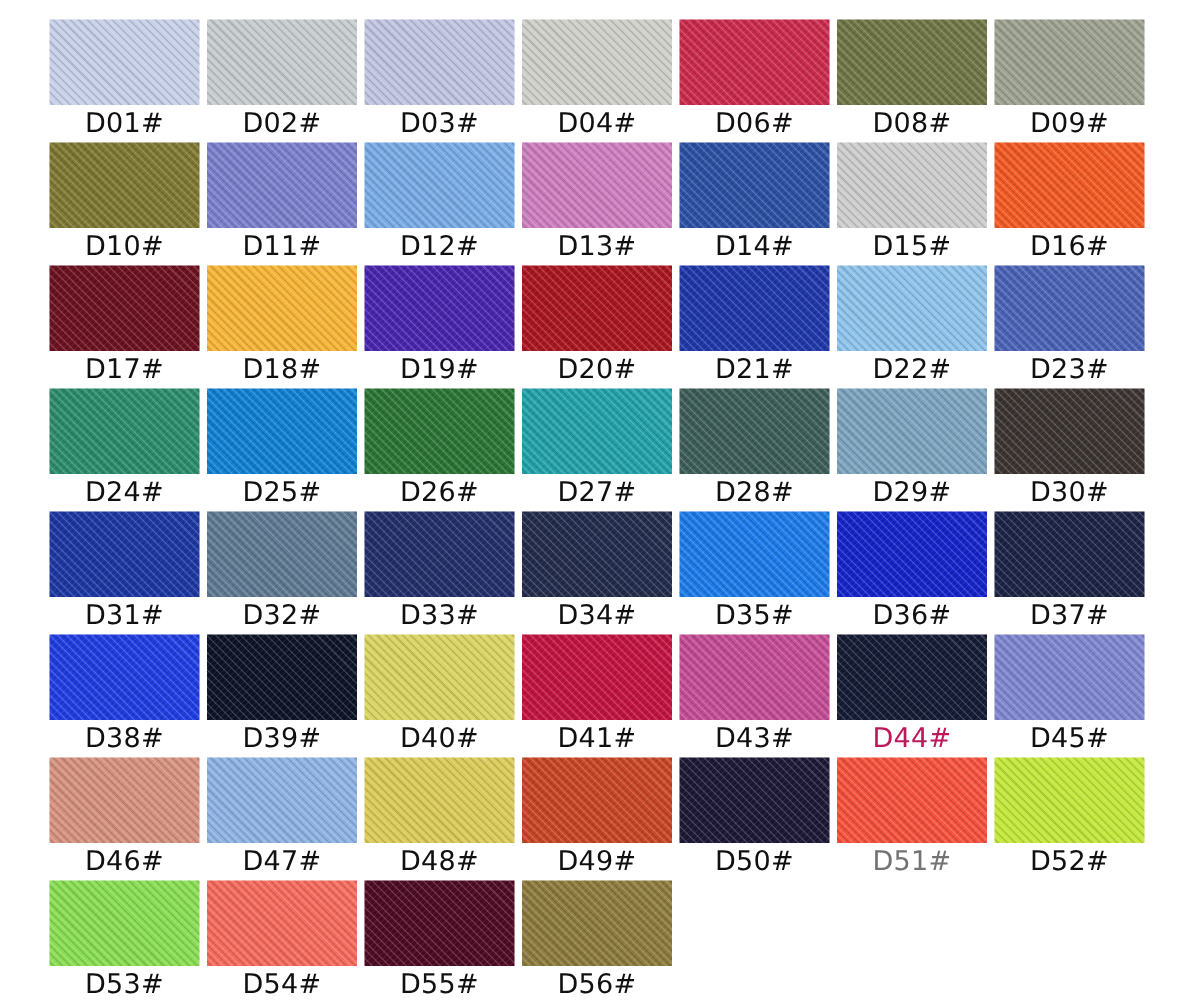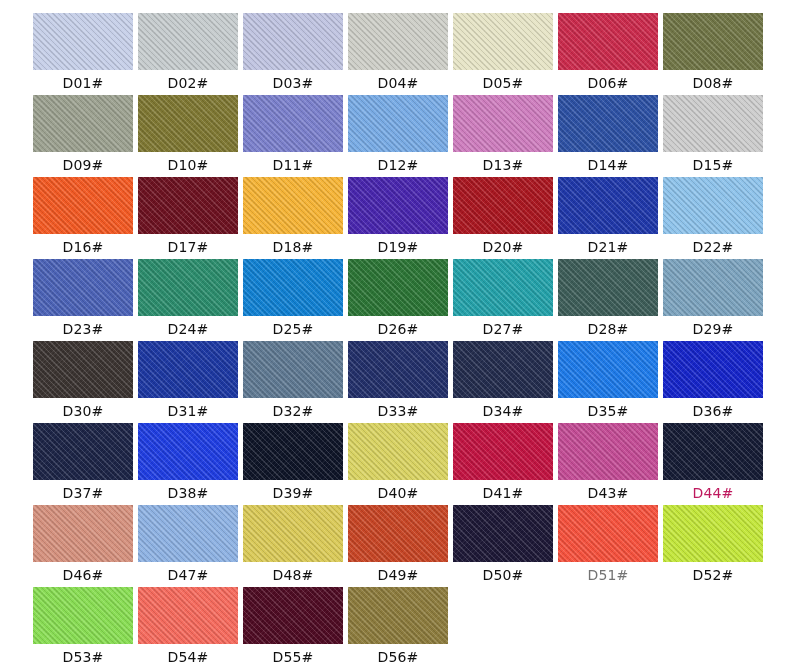--- a/index.html
+++ b/index.html
@@ -67,21 +67,21 @@
       135deg,
       rgba(255,255,255,0.05) 0px,
       rgba(255,255,255,0.05) 1px,
       rgba(0,0,0,0.00) 1px,
       rgba(0,0,0,0.00) 3px
     );
     pointer-events: none;
   }
   .swatch-label {
     margin-top: 4px;
-    font-size: 14px;
+    font-size: 18px;
     line-height: 18px;
     color: #101010;
     letter-spacing: 0.2px;
     white-space: nowrap;
   }
 </style>
 </head>
 <body>
 
 <div id="swatch-grid" style="background: rgb(255, 255, 255);">
@@ -95,24 +95,20 @@
     </div>
     <div class="swatch-cell">
       <div class="swatch-chip" style="background-color: rgb(191, 195, 224);"></div>
       <div class="swatch-label" style="color: rgb(16, 16, 16);">D03#</div>
     </div>
     <div class="swatch-cell">
       <div class="swatch-chip" style="background-color: rgb(205, 206, 199);"></div>
       <div class="swatch-label" style="color: rgb(16, 16, 16);">D04#</div>
     </div>
     <div class="swatch-cell">
-      <div class="swatch-chip" style="background-color: rgb(230, 228, 198);"></div>
-      <div class="swatch-label" style="color: rgb(16, 16, 16);">D05#</div>
-    </div>
-    <div class="swatch-cell">
       <div class="swatch-chip" style="background-color: rgb(201, 41, 75);"></div>
       <div class="swatch-label" style="color: rgb(16, 16, 16);">D06#</div>
     </div>
     <div class="swatch-cell">
       <div class="swatch-chip" style="background-color: rgb(111, 116, 69);"></div>
       <div class="swatch-label" style="color: rgb(16, 16, 16);">D08#</div>
     </div>
     <div class="swatch-cell">
       <div class="swatch-chip" style="background-color: rgb(155, 160, 143);"></div>
       <div class="swatch-label" style="color: rgb(16, 16, 16);">D09#</div>
@@ -245,20 +241,24 @@
       <div class="swatch-chip" style="background-color: rgb(192, 18, 64);"></div>
       <div class="swatch-label" style="color: rgb(16, 16, 16);">D41#</div>
     </div>
     <div class="swatch-cell">
       <div class="swatch-chip" style="background-color: rgb(194, 75, 148);"></div>
       <div class="swatch-label" style="color: rgb(16, 16, 16);">D43#</div>
     </div>
     <div class="swatch-cell">
       <div class="swatch-chip" style="background-color: rgb(20, 26, 51);"></div>
       <div class="swatch-label" style="color: #be185d;">D44#</div>
+    </div>
+    <div class="swatch-cell">
+      <div class="swatch-chip" style="background-color: rgb(126, 133, 207);"></div>
+      <div class="swatch-label" style="color: rgb(16, 16, 16);">D45#</div>
     </div>
     <div class="swatch-cell">
       <div class="swatch-chip" style="background-color: rgb(212, 144, 125);"></div>
       <div class="swatch-label" style="color: rgb(16, 16, 16);">D46#</div>
     </div>
     <div class="swatch-cell">
       <div class="swatch-chip" style="background-color: rgb(141, 177, 226);"></div>
       <div class="swatch-label" style="color: rgb(16, 16, 16);">D47#</div>
     </div>
     <div class="swatch-cell">

